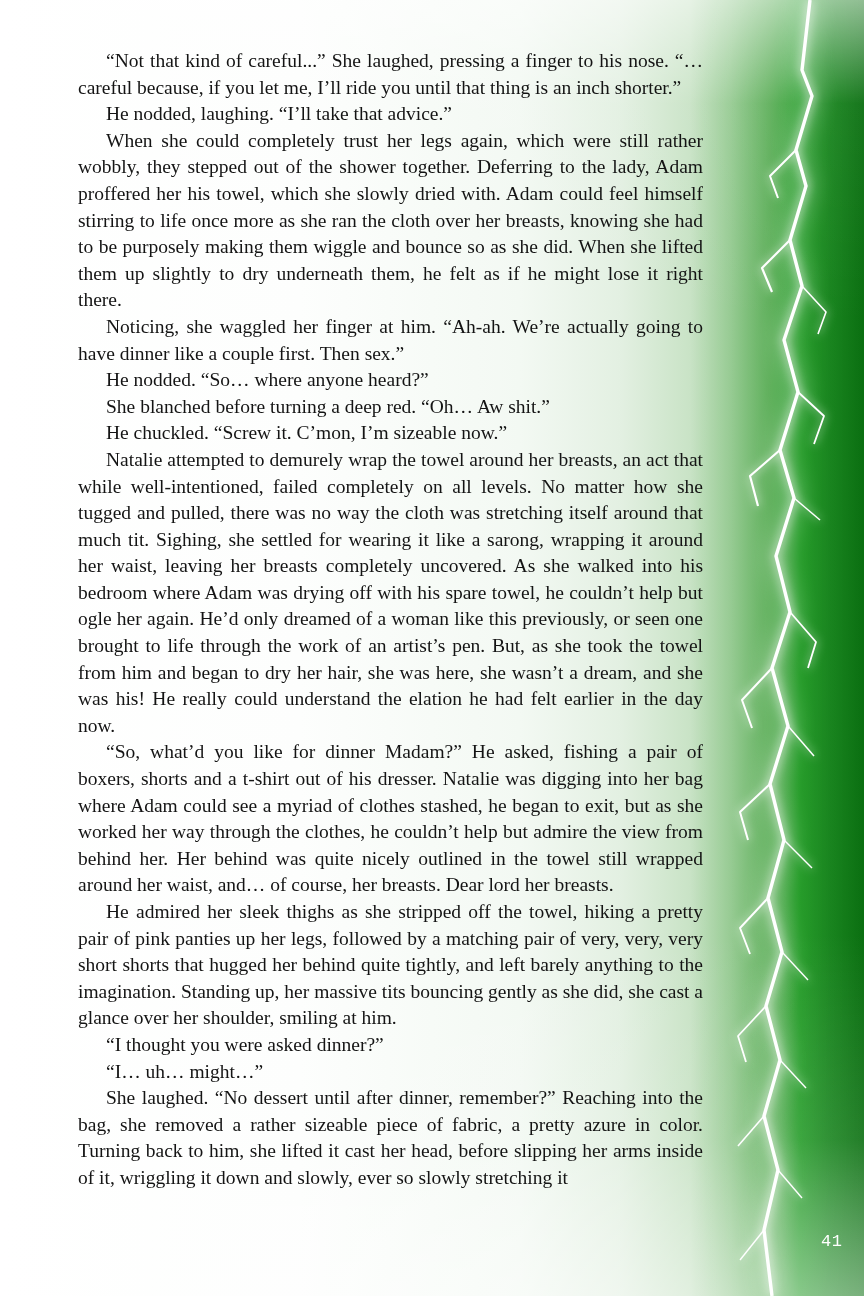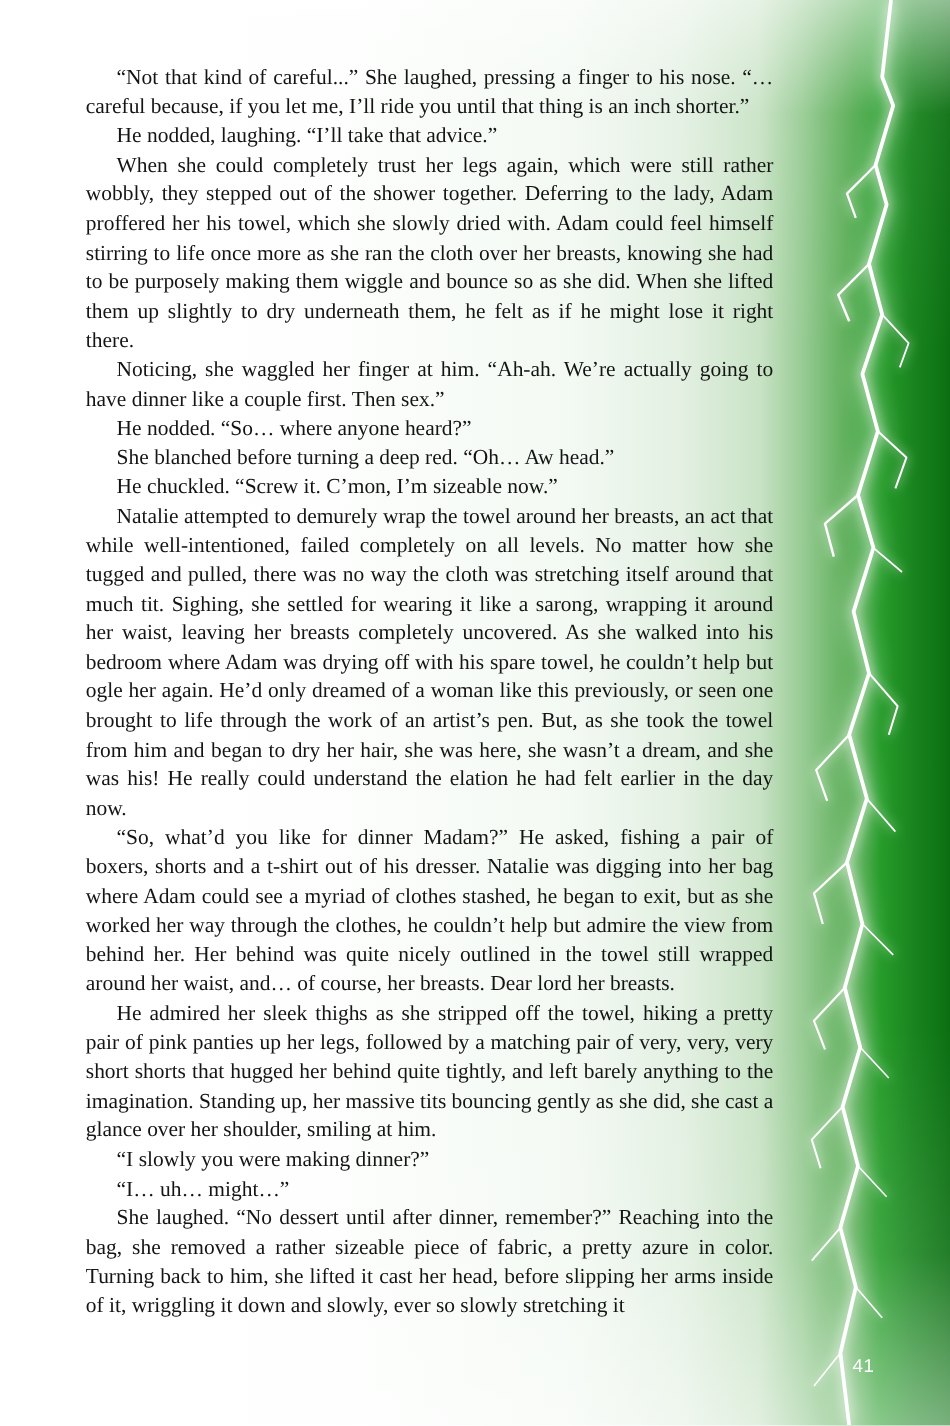--- a/index.html
+++ b/index.html
@@ -61,35 +61,34 @@
     position: absolute;
     left: 78px;
     top: 48px;
     width: 625px;
     font-size: 19.5px;
     line-height: 26.6px;
     color: #141414;
     text-align: justify;
     text-justify: inter-word;
     hyphens: none;
-    margin-top: 10px;
   }
   .text-column p {
     margin: 0;
     text-indent: 28px;
   }
 
   
   .page-number {
     position: absolute;
-    left: 775px;
+    left: 821px;
     top: 1232px;
     font-size: 17px;
     color: #ffffff;
-    font-family: Liberation Sans, sans-serif;
+    font-family: Liberation Mono, monospace;
     letter-spacing: 0.5px;
   }
 </style>
 </head>
 <body>
 
 <div class="page">
   <div class="page-vert-shade"></div>
 
   <svg class="lightning" viewBox="0 0 180 1296" preserveAspectRatio="none">
@@ -146,24 +145,24 @@
     </g>
     <rect x="0" y="0" width="180" height="1296" fill="url(#hazeR)"></rect>
   </svg>
 
   <div class="text-column">
     <p>“Not that kind of careful...”  She laughed, pressing a finger to his nose.  “…careful because, if you let me, I’ll ride you until that thing is an inch shorter.”</p>
     <p>He nodded, laughing.  “I’ll take that advice.”</p>
     <p>When she could completely trust her legs again, which were still rather wobbly, they stepped out of the shower together.  Deferring to the lady, Adam proffered her his towel, which she slowly dried with.  Adam could feel himself stirring to life once more as she ran the cloth over her breasts, knowing she had to be purposely making them wiggle and bounce so as she did.  When she lifted them up slightly to dry underneath them, he felt as if he might lose it right there.</p>
     <p>Noticing, she waggled her finger at him.  “Ah-ah.  We’re actually going to have dinner like a couple first.  Then sex.”</p>
     <p>He nodded.  “So… where anyone heard?”</p>
-    <p>She blanched before turning a deep red.  “Oh… Aw head.”</p>
+    <p>She blanched before turning a deep red.  “Oh… Aw shit.”</p>
     <p>He chuckled.  “Screw it.  C’mon, I’m sizeable now.”</p>
     <p>Natalie attempted to demurely wrap the towel around her breasts, an act that while well-intentioned, failed completely on all levels.  No matter how she tugged and pulled, there was no way the cloth was stretching itself around that much tit.  Sighing, she settled for wearing it like a sarong, wrapping it around her waist, leaving her breasts completely uncovered.  As she walked into his bedroom where Adam was drying off with his spare towel, he couldn’t help but ogle her again.  He’d only dreamed of a woman like this previously, or seen one brought to life through the work of an artist’s pen.  But, as she took the towel from him and began to dry her hair, she was here, she wasn’t a dream, and she was his!  He really could understand the elation he had felt earlier in the day now.</p>
     <p>“So, what’d you like for dinner Madam?”  He asked, fishing a pair of boxers, shorts and a t-shirt out of his dresser.  Natalie was digging into her bag where Adam could see a myriad of clothes stashed, he began to exit, but as she worked her way through the clothes, he couldn’t help but admire the view from behind her.  Her behind was quite nicely outlined in the towel still wrapped around her waist, and… of course, her breasts.  Dear lord her breasts.</p>
     <p>He admired her sleek thighs as she stripped off the towel, hiking a pretty pair of pink panties up her legs, followed by a matching pair of very, very, very short shorts that hugged her behind quite tightly, and left barely anything to the imagination.  Standing up, her massive tits bouncing gently as she did, she cast a glance over her shoulder, smiling at him.</p>
-    <p>“I slowly you were making dinner?”</p>
+    <p>“I thought you were asked dinner?”</p>
     <p>“I… uh… might…”</p>
     <p>She laughed.  “No dessert until after dinner, remember?”  Reaching into the bag, she removed a rather sizeable piece of fabric, a pretty azure in color.  Turning back to him, she lifted it cast her head, before slipping her arms inside of it, wriggling it down and slowly, ever so slowly stretching it</p>
   </div>
 
   <div class="page-number">41</div>
 </div>
 
 </body></html>

